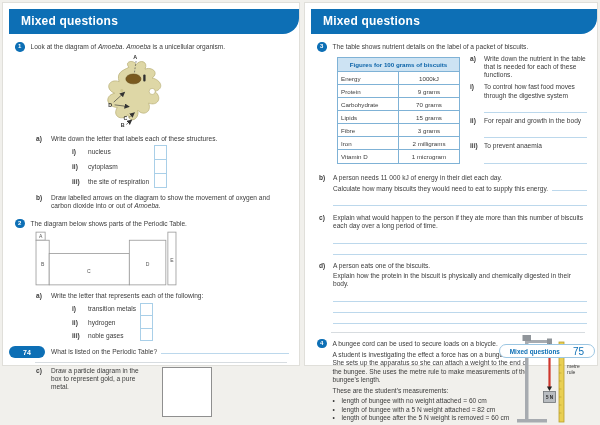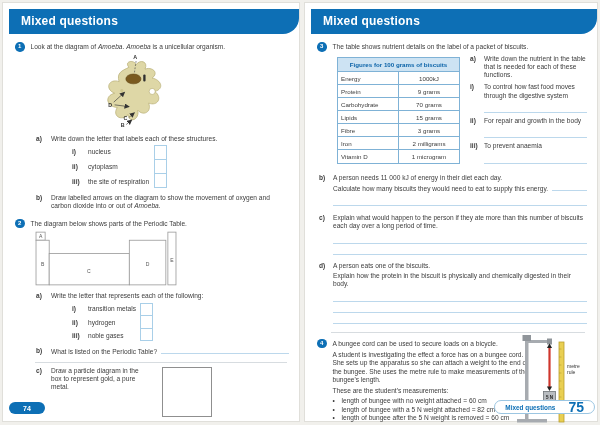--- a/index.html
+++ b/index.html
@@ -1,18 +1,18 @@
 <!DOCTYPE html>
 <html><head>
 <meta charset="utf-8">
 <style>
   html,body{margin:0;padding:0;}
   body{width:600px;height:425px;background:#eceae6;font-family:"Liberation Sans",sans-serif;color:#3c3c3c;}
   .board{position:relative;width:600px;height:425px;background:#f1f0ec;overflow:hidden;}
-  .page{position:absolute;top:2px;height:420px;background:#fff;border:1px solid #e0dfda;box-sizing:border-box;}
+  .page{position:absolute;top:2px;height:364px;background:#fff;border:1px solid #e0dfda;box-sizing:border-box;}
   .page-left{left:2px;width:298px;}
   .page-right{left:304px;width:294px;}
   .banner{margin:6px 0 0 6px;height:25px;background:#0d6fb5;border-radius:0 0 16px 0;color:#fff;
           font-size:12px;font-weight:bold;line-height:25px;padding-left:12px;letter-spacing:.2px;}
   .content{position:relative;padding:0 10px 0 12px;font-size:6.6px;line-height:1.26;}
   .qrow{display:flex;margin-top:8px;}
   .qnum{width:9.5px;height:9.5px;border-radius:50%;background:#0d6fb5;color:#fff;font-size:6px;font-weight:bold;
         display:flex;align-items:center;justify-content:center;flex:none;margin-right:6px;}
   .qtext{flex:1;padding-top:1px;}
   .italic{font-style:italic;}
@@ -37,21 +37,21 @@
   .hr{border-top:1px solid #d7dce0;margin:5px 2px 0 20px;}
   .ctext{width:98px;}
   .goldbox{width:48px;height:48px;border:1px solid #8f8f8f;margin-left:13px;background:#fff;}
   .amoeba-wrap{margin:1px 0 0 70px;}
   .pt-wrap{margin:3px 0 0 20px;}
   .badge-left{position:absolute;left:6px;bottom:7px;width:36px;height:12px;background:#0d6fb5;border-radius:6px;
               color:#fff;font-size:7px;font-weight:bold;display:flex;align-items:center;justify-content:center;}
   .badge-right{position:absolute;right:2px;bottom:7px;height:14px;border:1px solid #9cc6e2;border-radius:7px;
                display:flex;align-items:center;padding:0 10px;gap:13px;background:#fff;box-sizing:border-box;}
   .badge-right .flabel{color:#0d6fb5;font-size:6.4px;font-weight:bold;}
-  .badge-right .fnum{color:#0d6fb5;font-size:14px;font-weight:bold;}
+  .badge-right .fnum{color:#0d6fb5;font-size:10px;font-weight:normal;}
   
   .cols{display:flex;margin-top:3px;}
   .ntable{border-collapse:collapse;margin:2px 0 0 20px;flex:none;}
   .ntable th{background:#cde3f3;color:#0b63a8;font-size:6.2px;font-weight:bold;border:1px solid #7fb2d6;
              padding:2.5px 2px;text-align:center;}
   .ntable td{border:1px solid #7fb2d6;font-size:6.2px;padding:1.6px 3px;background:#fff;}
   .ntable td.lbl{width:54px;}
   .ntable td.val{width:54px;text-align:center;}
   .ablock{flex:1;margin-left:10px;}
   .ablock .ahead{display:flex;}

